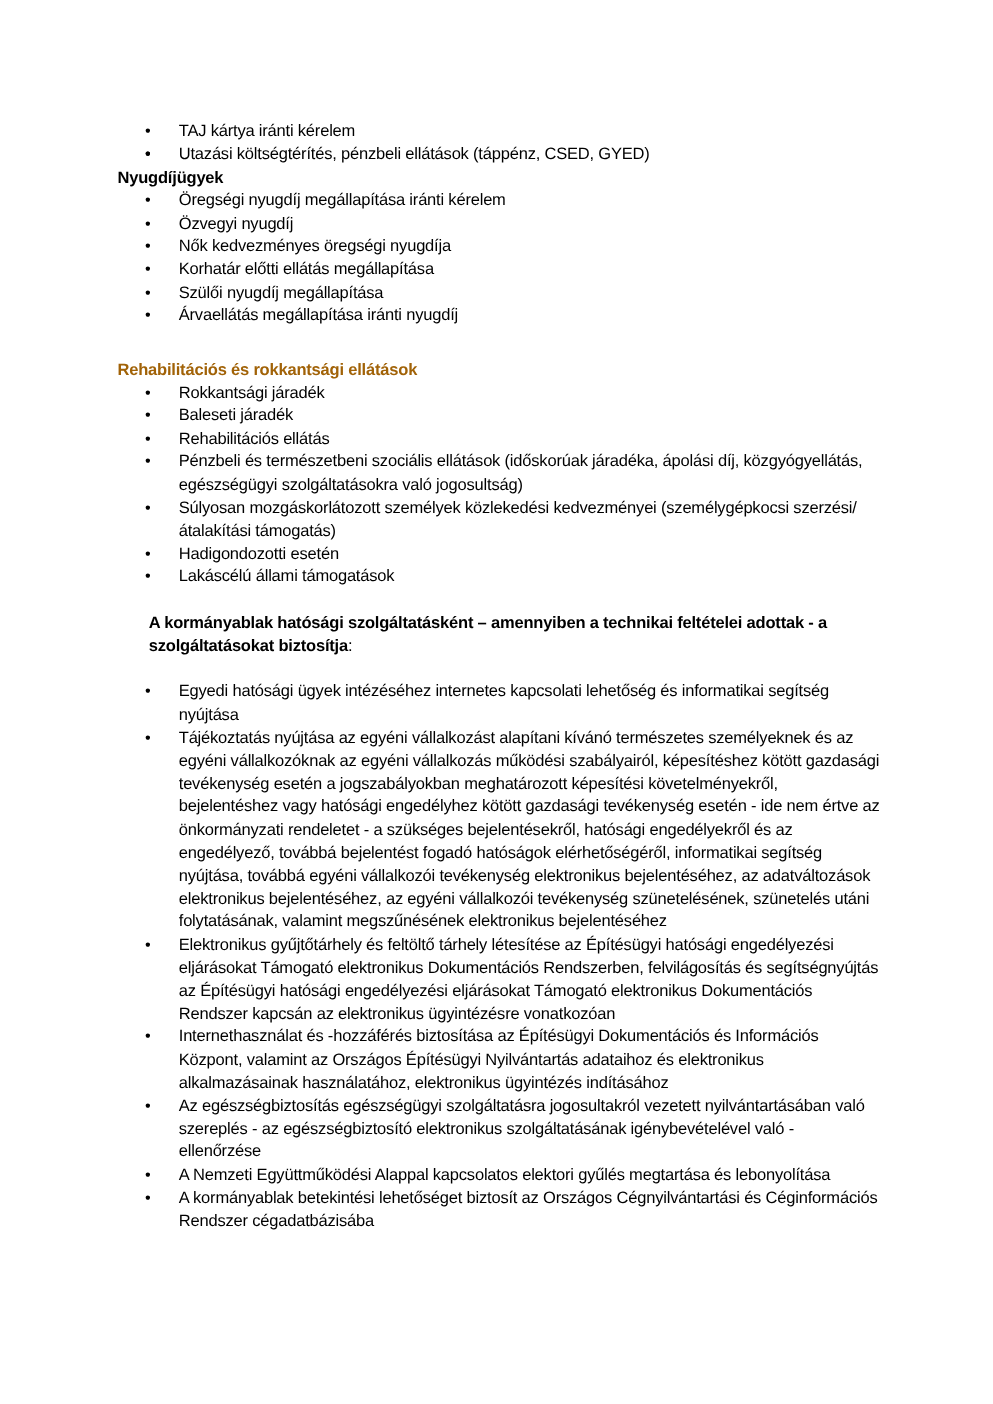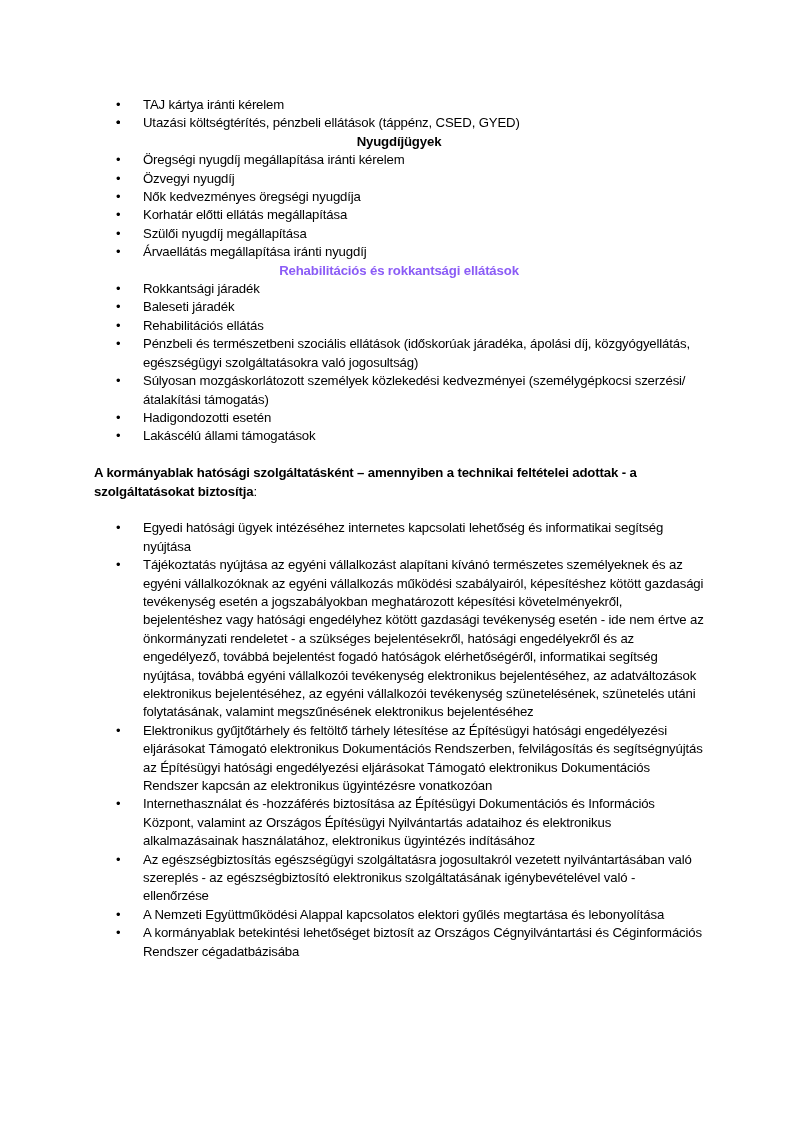--- a/index.html
+++ b/index.html
@@ -3,23 +3,23 @@
 <meta charset="utf-8">
 <style>
   html, body { margin: 0; padding: 0; background: #ffffff; }
   body { width: 794px; height: 1123px; position: relative; overflow: hidden;
          font-family: "Liberation Sans", sans-serif; color: #000; }
   .page { position: absolute; left: 94px; top: 96px; width: 610px;
           font-size: 13.2px; line-height: 18.4px; letter-spacing: -0.15px; }
   ul { list-style: none; margin: 0; padding: 0 0 0 49px; }
   li { position: relative; }
   li .bullet { position: absolute; left: -27px; top: 0; font-size: 13px; }
-  .heading { font-weight: bold; text-align: center; }
-  .heading.blue { color: #8b5cf6; }
-  .para { font-weight: bold; margin-top: 18.4px; }
+  .heading { font-weight: bold; }
+  .heading.blue { color: #a16207; margin-top: 25px; }
+  .para { font-weight: bold; margin-top: 18.4px; margin-left: 25px; }
   .para .tail { font-weight: normal; }
   .spacer { height: 18.4px; }
 </style>
 </head>
 <body>
 
 <div class="page">
 
   <ul>
     <li><span class="bullet">•</span><span>TAJ kártya iránti kérelem</span></li>

